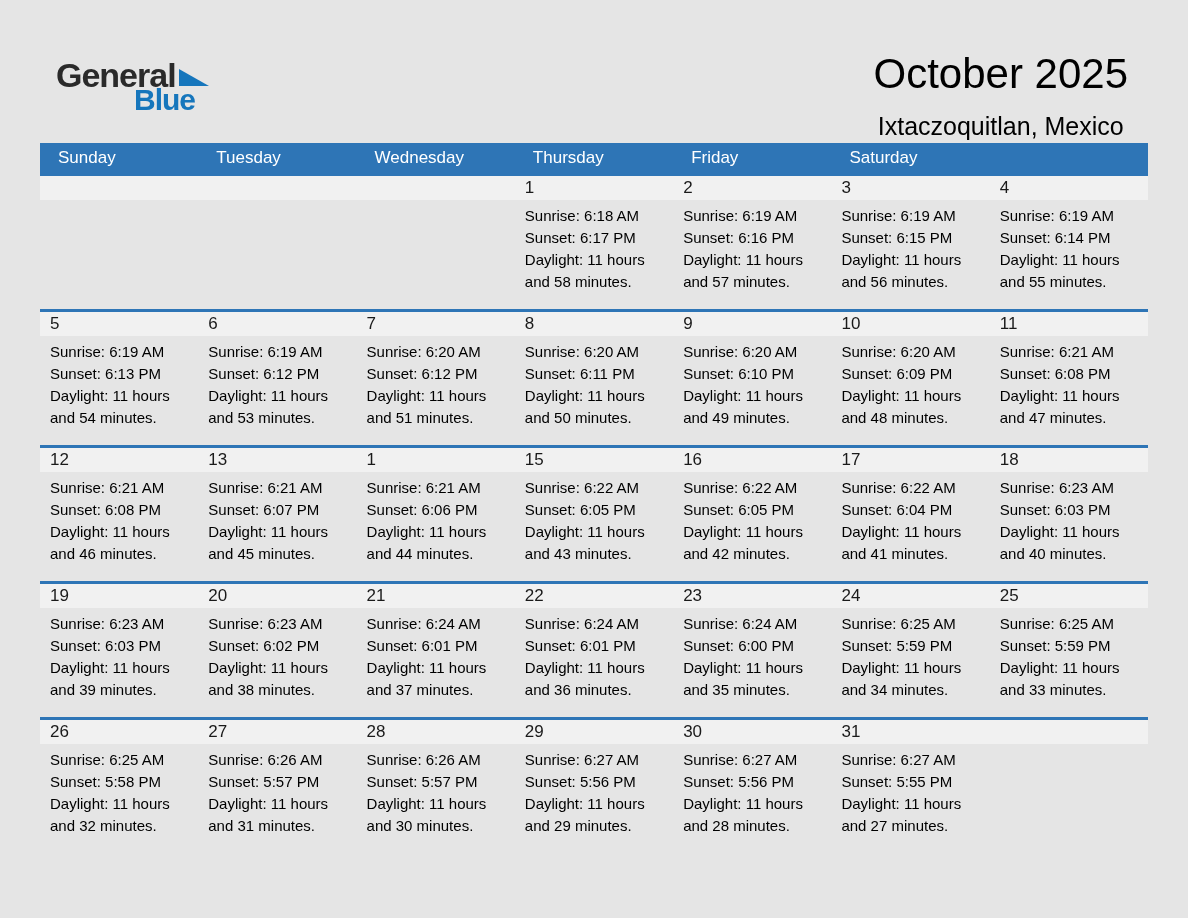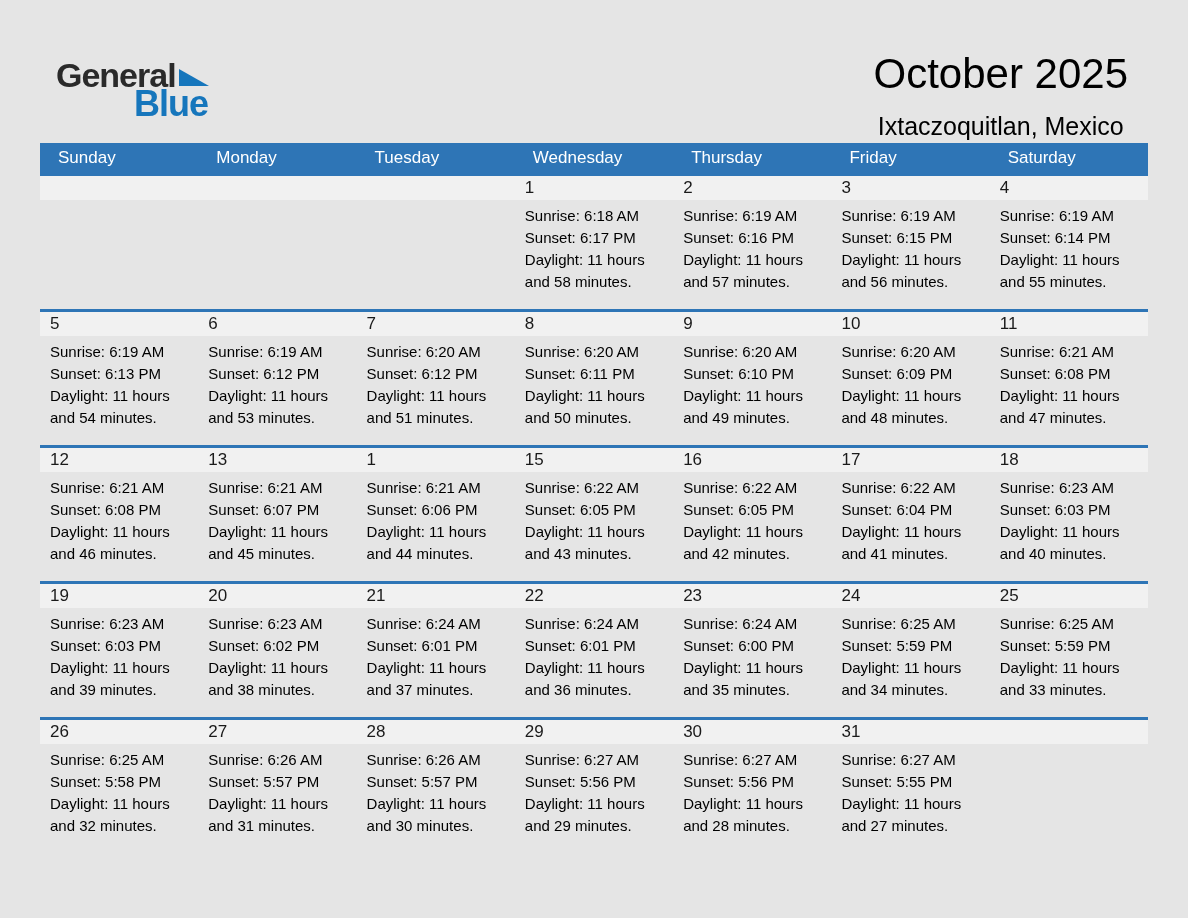--- a/index.html
+++ b/index.html
@@ -5,21 +5,21 @@
   html,body { margin:0; padding:0; background:#ffffff; }
   .page {
     position:relative; width:1188px; height:918px; background:#e5e5e5;
     font-family:"Liberation Sans", sans-serif; overflow:hidden;
   }
   
   .logo { position:absolute; left:56px; top:56px; }
   .logo-top { display:flex; align-items:flex-start; }
   .logo-general { font-size:34px; font-weight:bold; color:#2a2a2a; letter-spacing:-1px; }
   .logo-triangle { margin-left:3px; margin-top:13px; }
-  .logo-blue { font-size:36px; font-weight:bold; color:#1676bc; margin-left:78px; margin-top:-12px; letter-spacing:-1px; }
+  .logo-blue { font-size:30px; font-weight:bold; color:#1676bc; margin-left:78px; margin-top:-12px; letter-spacing:-1px; }
   
   .titles { position:absolute; right:60px; top:50px; text-align:center; }
   .title { font-size:42px; color:#000; line-height:1.15; }
   .subtitle { font-size:25px; color:#000; margin-top:14px; }
   
   .calendar { position:absolute; left:40px; top:143px; width:1108px; }
   .weekday-row { display:grid; grid-template-columns:repeat(7,1fr); background:#2e75b6; height:30px; }
   .weekday { color:#ffffff; font-size:17px; line-height:30px; padding-left:18px; overflow:hidden; white-space:nowrap; }
   .week { display:grid; grid-template-columns:repeat(7,1fr); border-top:3px solid #2e75b6; }
   .cell { min-height:133px; }
@@ -46,21 +46,20 @@
   </div>
 
   <div class="titles">
     <div class="title">October 2025</div>
     <div class="subtitle">Ixtaczoquitlan, Mexico</div>
   </div>
 
   <div class="calendar">
     <div class="weekday-row" id="weekday-row">
         <div class="weekday">Sunday</div>
-        <div class="weekday">Monday</div>
         <div class="weekday">Tuesday</div>
         <div class="weekday">Wednesday</div>
         <div class="weekday">Thursday</div>
         <div class="weekday">Friday</div>
         <div class="weekday">Saturday</div>
       </div>
     <div id="weeks">
         <div class="week">
           <div class="cell">
             <div class="num"></div>

